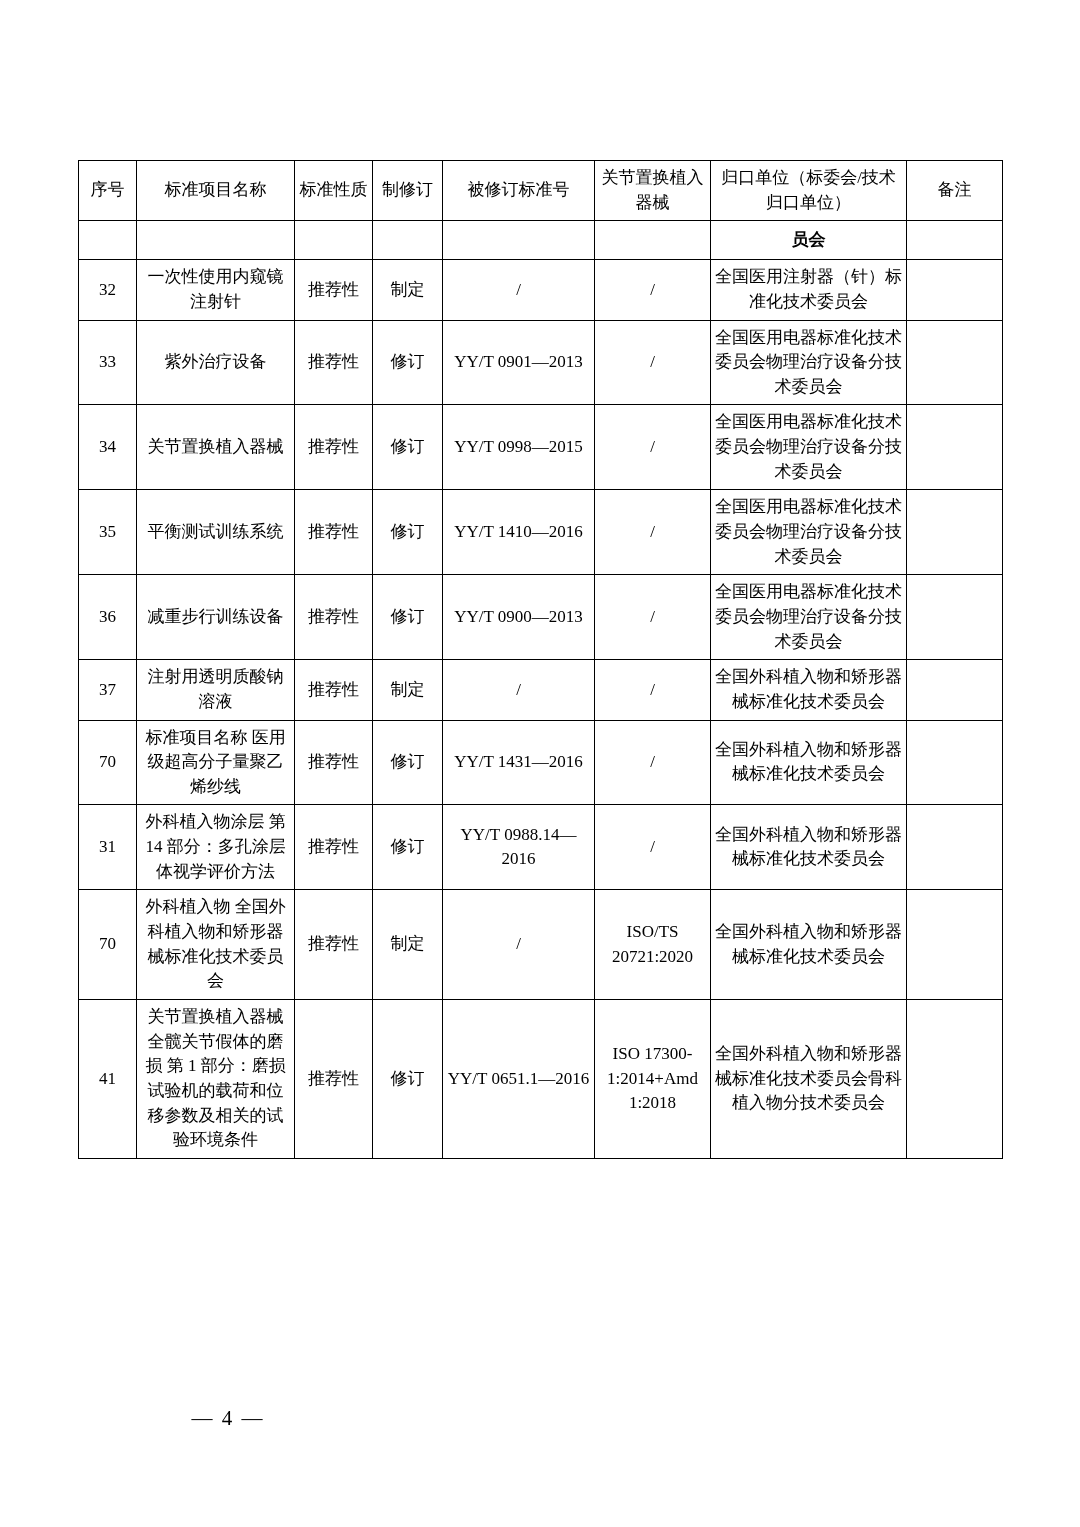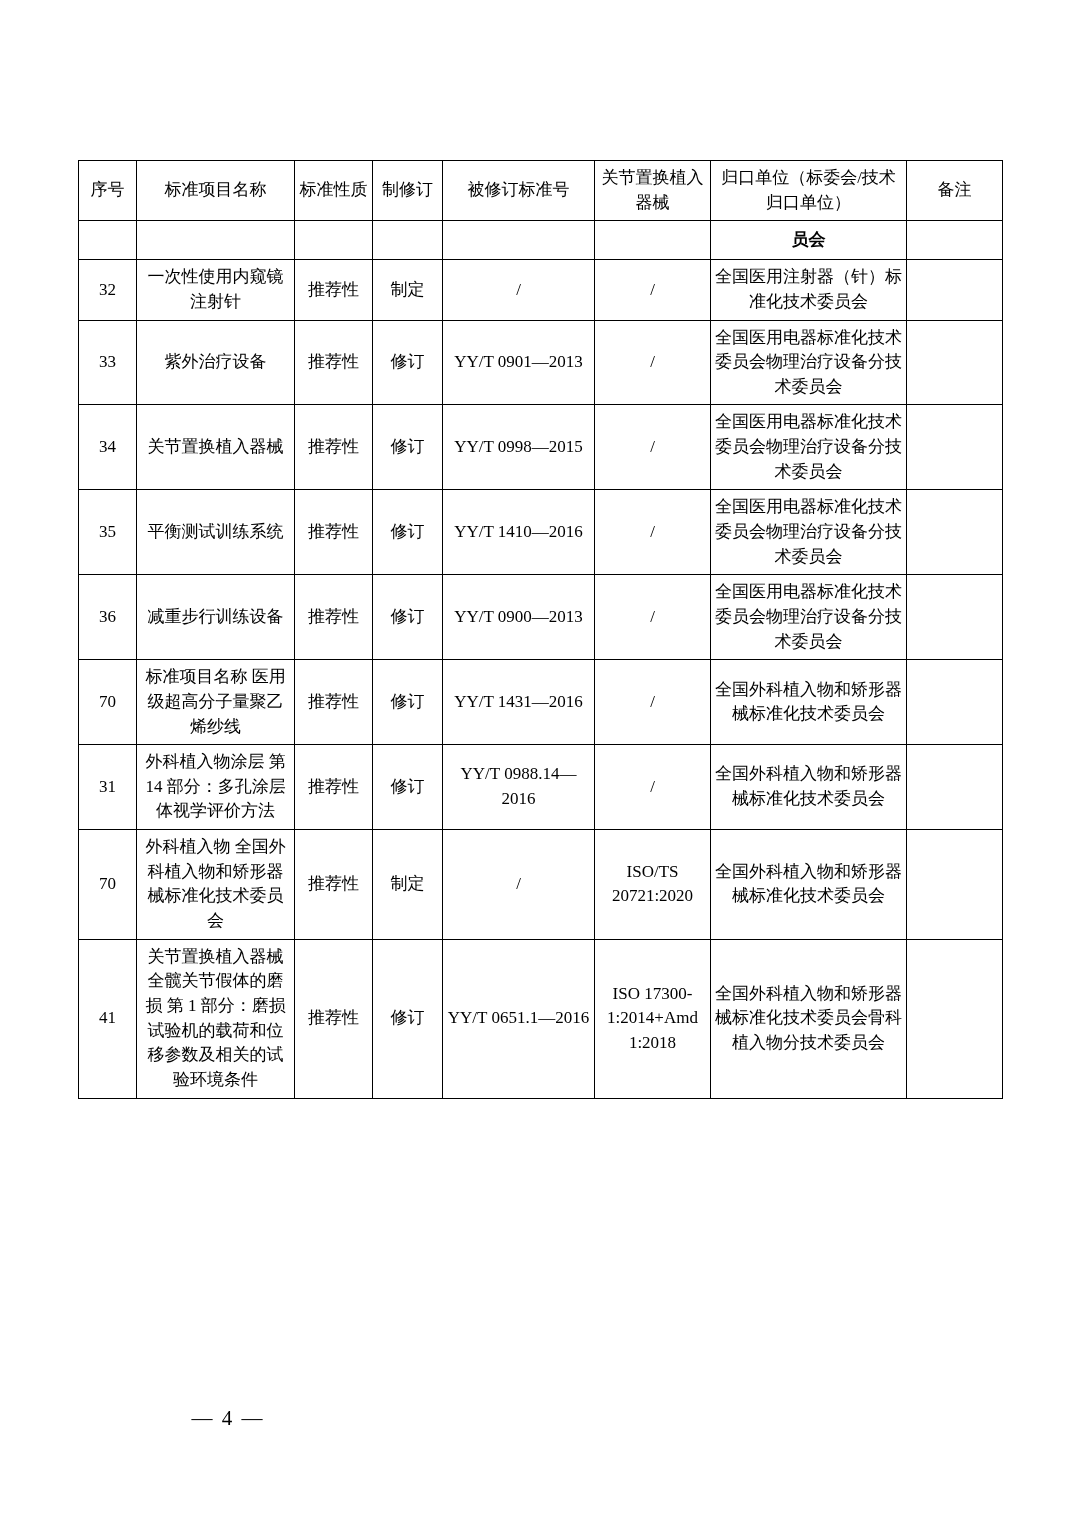--- a/index.html
+++ b/index.html
@@ -171,20 +171,30 @@
         <td>36</td>
         <td class="cell-name">减重步行训练设备</td>
         <td>推荐性</td>
         <td>修订</td>
         <td>YY/T 0900—2013</td>
         <td class="slash">/</td>
         <td class="cell-unit">全国医用电器标准化技术委员会物理治疗设备分技术委员会</td>
         <td></td>
       </tr>
 
+      <tr>
+        <td>37</td>
+        <td class="cell-name">注射用透明质酸钠溶液</td>
+        <td>推荐性</td>
+        <td>制定</td>
+        <td class="slash">/</td>
+        <td class="slash">/</td>
+        <td class="cell-unit">全国外科植入物和矫形器械标准化技术委员会</td>
+        <td></td>
+      </tr>
 
       <tr>
         <td>70</td>
         <td class="cell-name">标准项目名称 医用级超高分子量聚乙烯纱线</td>
         <td>推荐性</td>
         <td>修订</td>
         <td>YY/T 1431—2016</td>
         <td class="slash">/</td>
         <td class="cell-unit">全国外科植入物和矫形器械标准化技术委员会</td>
         <td></td>

